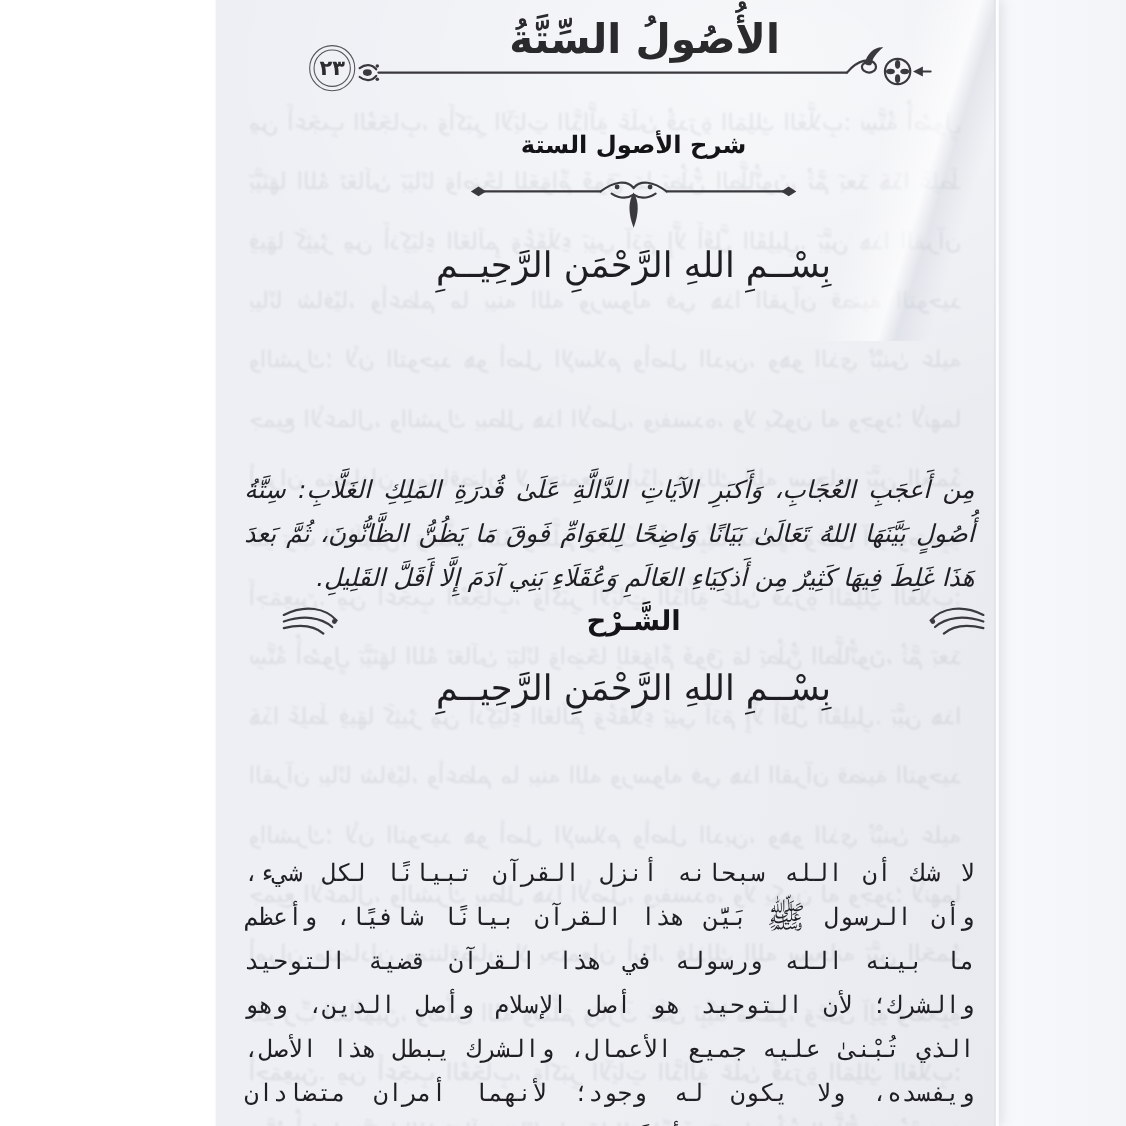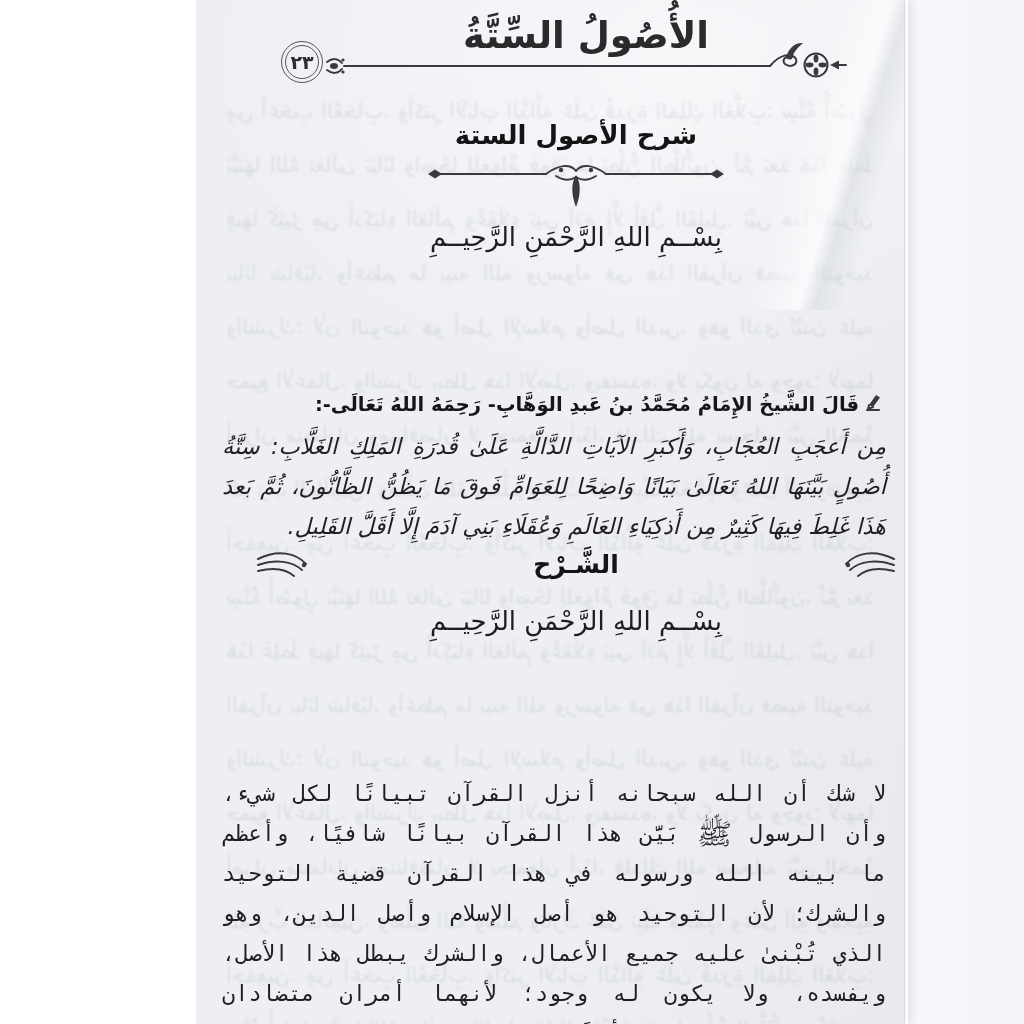--- a/index.html
+++ b/index.html
@@ -42,26 +42,26 @@
   .pnum::before{content:"";position:absolute;inset:3px;border:1px solid #55555a;border-radius:50%;}
   .pnum span{font-size:19px;font-weight:bold;color:#2c2c2f;}
   .rule{left:128px;top:38px;width:524px;height:56px;}
   .btitle{
     left:90px;top:14px;width:600px;text-align:center;
     font-size:37px;font-weight:bold;color:#2a2a2d;
   }
   
   .stitle{
     left:60px;top:120px;width:640px;text-align:center;
-    font-size:26px;font-weight:bold;color:#141416;
+    font-size:22px;font-weight:bold;color:#141416;
   }
   .divider{left:232px;top:162px;width:296px;height:48px;}
   .basmala{
     left:60px;width:640px;text-align:center;
-    font-size:26px;color:#1e1e22;
+    font-size:32px;color:#1e1e22;
   }
   .b1{top:222px;}
   .b2{top:606px;}
   .sharh-head{
     left:60px;top:550px;width:640px;display:flex;align-items:center;justify-content:space-between;gap:22px;
     font-size:25px;font-weight:bold;color:#141416;
   }
   
   .para{
     left:26px;width:664px;text-align:justify;
@@ -136,30 +136,20 @@
         <path class="orn" stroke-width="1.6" d="M128 14 C136 19 142 19 148 15 M168 14 C160 19 154 19 148 15"></path>
         <circle class="orn-fill" cx="133" cy="8" r="2.2"></circle>
         <circle class="orn-fill" cx="163" cy="8" r="2.2"></circle>
         <path class="orn-fill" d="M148 13 C143 21 143 32 148 45 C153 32 153 21 148 13 Z"></path>
       </g>
     </svg>
 
     <div class="basmala b1">بِسْــمِ اللهِ الرَّحْمَنِ الرَّحِيــمِ</div>
 
 
-    <div class="attr">
-      <span>
-        <svg width="20" height="18" viewBox="0 0 20 18">
-          <path class="orn-fill" d="M3 12 L10 2 L14 4.5 L7 14 Z"></path>
-          <path class="orn" stroke-width="1.4" d="M3 12 L2 16 L7 14"></path>
-          <line class="orn" stroke-width="1.2" x1="1" y1="17" x2="13" y2="17"></line>
-        </svg>
-      </span>
-      <span>قَالَ الشَّيخُ الإِمَامُ مُحَمَّدُ بنُ عَبدِ الوَهَّابِ- رَحِمَهُ اللهُ تَعَالَى-:</span>
-    </div>
 
     <div class="para matn">مِن أَعجَبِ العُجَابِ، وَأَكبَرِ الآيَاتِ الدَّالَّةِ عَلَىٰ قُدرَةِ المَلِكِ الغَلَّابِ: سِتَّةُ أُصُولٍ بَيَّنَهَا اللهُ تَعَالَىٰ بَيَانًا وَاضِحًا لِلعَوَامِّ فَوقَ مَا يَظُنُّ الظَّانُّونَ، ثُمَّ بَعدَ هَذَا غَلِطَ فِيهَا كَثِيرٌ مِن أَذكِيَاءِ العَالَمِ وَعُقَلَاءِ بَنِي آدَمَ إِلَّا أَقَلَّ القَلِيلِ.</div>
 
     <div class="sharh-head">
       <svg width="52" height="28" viewBox="0 0 52 28">
         <path class="orn" stroke-width="2" d="M50 8 C30 -2 12 2 2 13"></path>
         <path class="orn" stroke-width="1.8" d="M50 14 C32 8 16 10 6 19"></path>
         <path class="orn" stroke-width="1.5" d="M50 20 C34 16 22 18 14 25"></path>
         <circle class="orn-fill" cx="4" cy="14" r="2.2"></circle>
       </svg>

